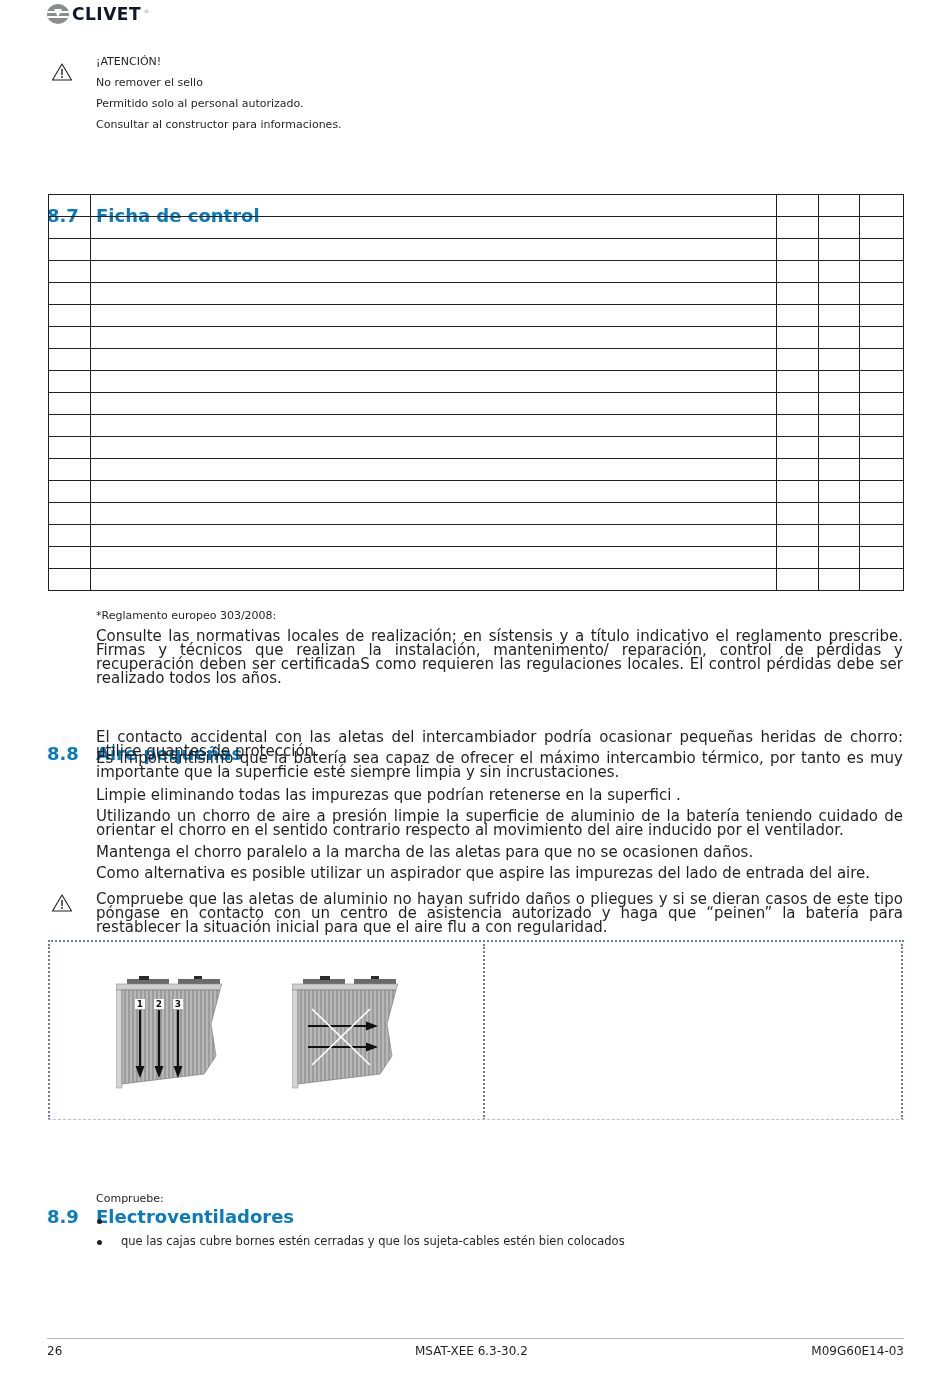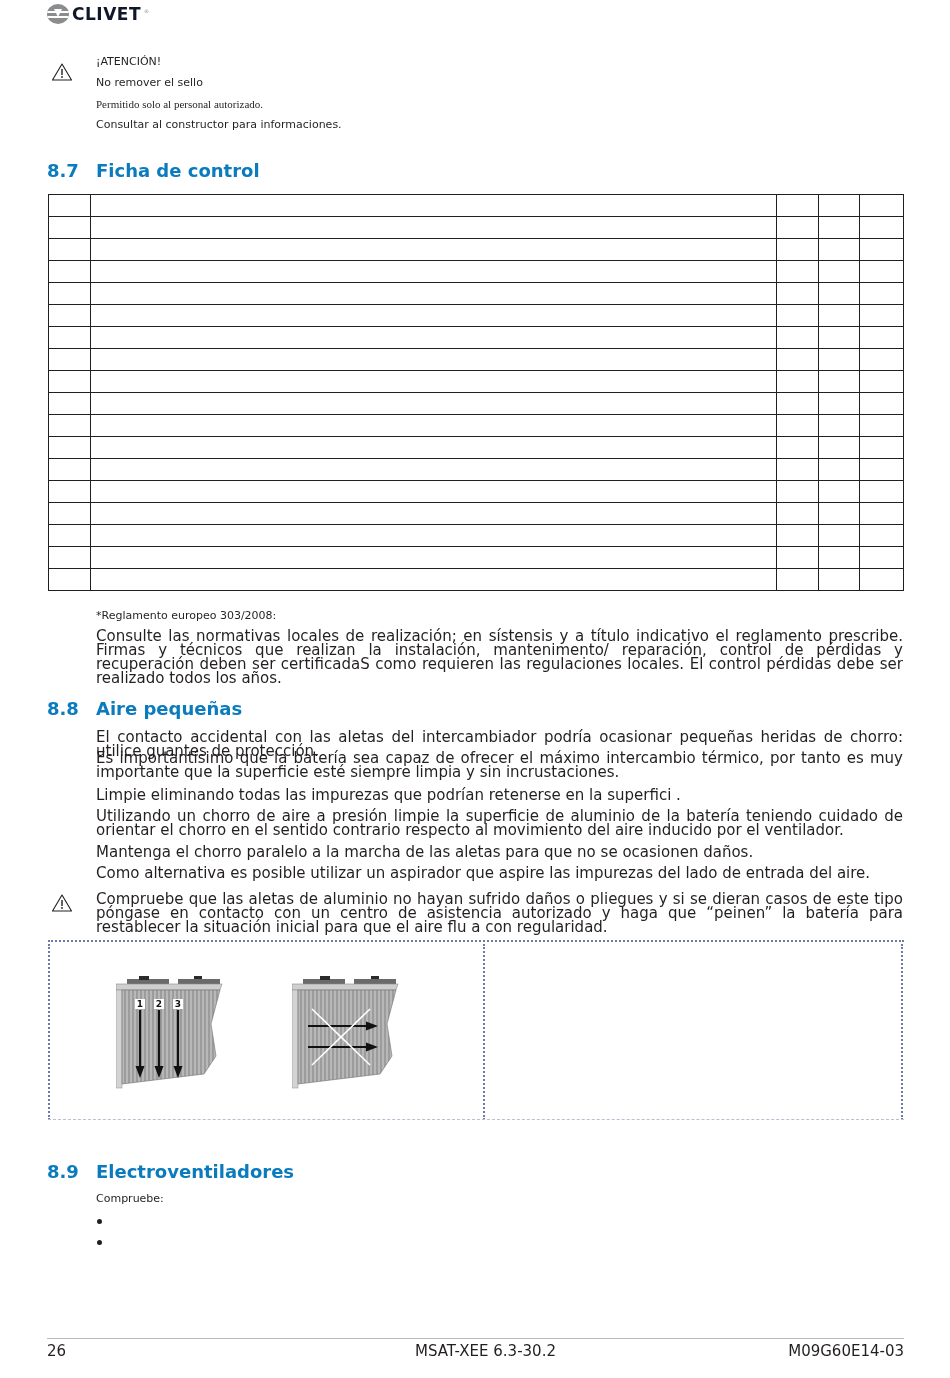--- a/index.html
+++ b/index.html
@@ -16,61 +16,61 @@
   .logo-mark::after { top: 12px; }
   .logo-mark span { position: absolute; left: 7px; top: 5px; width: 0; height: 0;
     border-left: 4px solid transparent; border-right: 4px solid transparent; border-top: 8px solid #fff; }
   .logo-text { font-family: "DejaVu Sans", sans-serif; font-size: 17px; letter-spacing: 0.5px; color: #0f172a; font-weight: bold; }
   .logo-reg { font-size: 5px; color: #8a8c8e; align-self: flex-start; margin-top: 4px; }
   .warn-icon { position: absolute; width: 22px; height: 20px; }
   .para { position: absolute; left: 96px; width: 807px; font-size: 15px; line-height: 14px; text-align: justify; margin: 0; }
   .line { position: absolute; left: 96px; font-size: 11px; line-height: 14px; margin: 0; white-space: nowrap; }
 
   .h2 { position: absolute; left: 47px; font-size: 18px; font-weight: bold; color: #0a7bbd; margin: 0; white-space: nowrap; }
-  .h2 .num { display: inline-block; width: 49px; }
+  .h2 .num { display: inline-block; width: 49px; margin-top: 45px; }
 
   table.control { position: absolute; left: 48px; top: 194px; width: 856px; border-collapse: collapse; }
   table.control td { border: 1.5px solid #231f20; height: 21px; padding: 0; }
   td.c1 { width: 41px; }
   td.c2 { width: 683px; }
   td.c3 { width: 41px; }
   td.c4 { width: 40px; }
   td.c5 { width: 43px; }
 
   .figbox { position: absolute; left: 48px; top: 940px; width: 856px; height: 180px; }
   .dots-h { position: absolute; height: 0; border-top: 2px dotted #6b7aa8; }
   .dots-v { position: absolute; width: 0; border-left: 2px dotted #6b7aa8; }
   .dash-h { position: absolute; height: 0; border-top: 1px dashed #b9bfcf; }
 
   .bullet-list { position: absolute; left: 96px; top: 1213px; margin: 0; padding: 0; list-style: none; }
   .bullet-list li { position: relative; padding-left: 25px; font-size: 11.5px; line-height: 14px; height: 21px; white-space: nowrap; }
   .bullet-list li .dot { position: absolute; left: 1px; top: 6px; width: 5px; height: 5px; border-radius: 50%; background: #231f20; }
 
   .footer-rule { position: absolute; left: 47px; top: 1338px; width: 857px; height: 0; border-top: 1px solid #bcbcbc; }
-  .footer { position: absolute; top: 1345px; font-size: 15px; line-height: 12px; color: #231f20; }
+  .footer { position: absolute; top: 1345px; font-size: 12px; line-height: 12px; color: #231f20; }
 </style>
 </head>
 <body>
 
 <div class="logo">
   <div class="logo-mark">
       <span></span>
     </div>
   <span class="logo-text">CLIVET</span>
   <span class="logo-reg">®</span>
 </div>
 
 <svg class="warn-icon" style="left:51px; top:62px;" viewBox="0 0 22 20">
   <path d="M11 2 L20.5 18 L1.5 18 Z" fill="none" stroke="#231f20" stroke-width="1.1" stroke-linejoin="round"></path>
   <rect x="10.3" y="7" width="1.4" height="6" fill="#231f20"></rect>
   <circle cx="11" cy="15" r="0.9" fill="#231f20"></circle>
 </svg>
 <p class="line" style="top:55px;">¡ATENCIÓN!</p>
 <p class="line" style="top:76px;">No remover el sello</p>
-<p class="line" style="top:97px;font-family:Liberation Serif, serif;">Permitido solo al personal autorizado.</p>
+<p class="line" style="top:97px;">Permitido solo al personal autorizado.</p>
 <p class="line" style="top:118px;">Consultar al constructor para informaciones.</p>
 
 <h2 class="h2" style="top:160px;">
   <span class="num">8.7</span><span>Ficha de control</span>
 </h2>
 
 <table class="control">
   <tbody id="control-tbody">
       <tr>
         <td class="c1"></td>
@@ -291,19 +291,19 @@
     </g>
   </svg>
 </div>
 
 <h2 class="h2" style="top:1161px;">
   <span class="num">8.9</span><span>Electroventiladores</span>
 </h2>
 <p class="line" style="top:1192px;">Compruebe:</p>
 <ul class="bullet-list">
   <li><span class="dot"></span></li>
-  <li><span class="dot"></span></li>
+  <li><span class="dot"></span><span>que las cajas cubre bornes estén cerradas y que los sujeta-cables estén bien colocados</span></li>
 </ul>
 
 <div class="footer-rule"></div>
 <span class="footer" style="left:47px;">26</span>
 <span class="footer" style="left:415px;">MSAT-XEE 6.3-30.2</span>
 <span class="footer" style="right:46px;">M09G60E14-03</span>
 
 </body></html>

